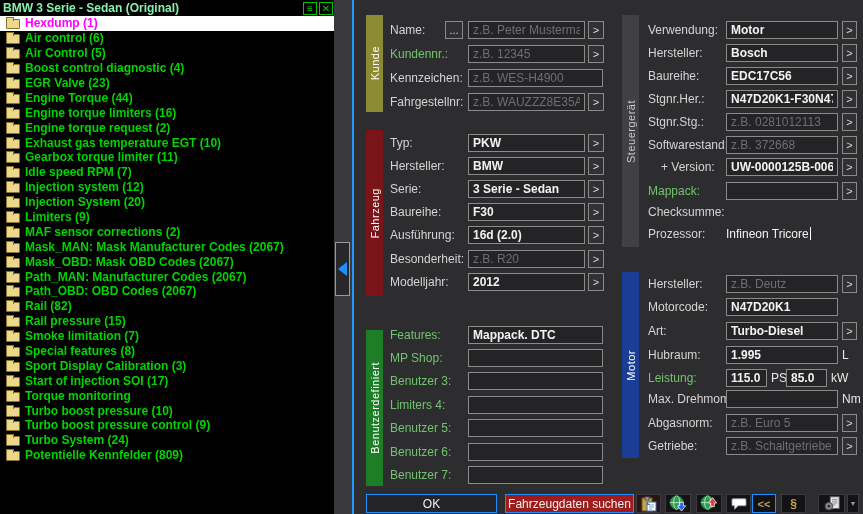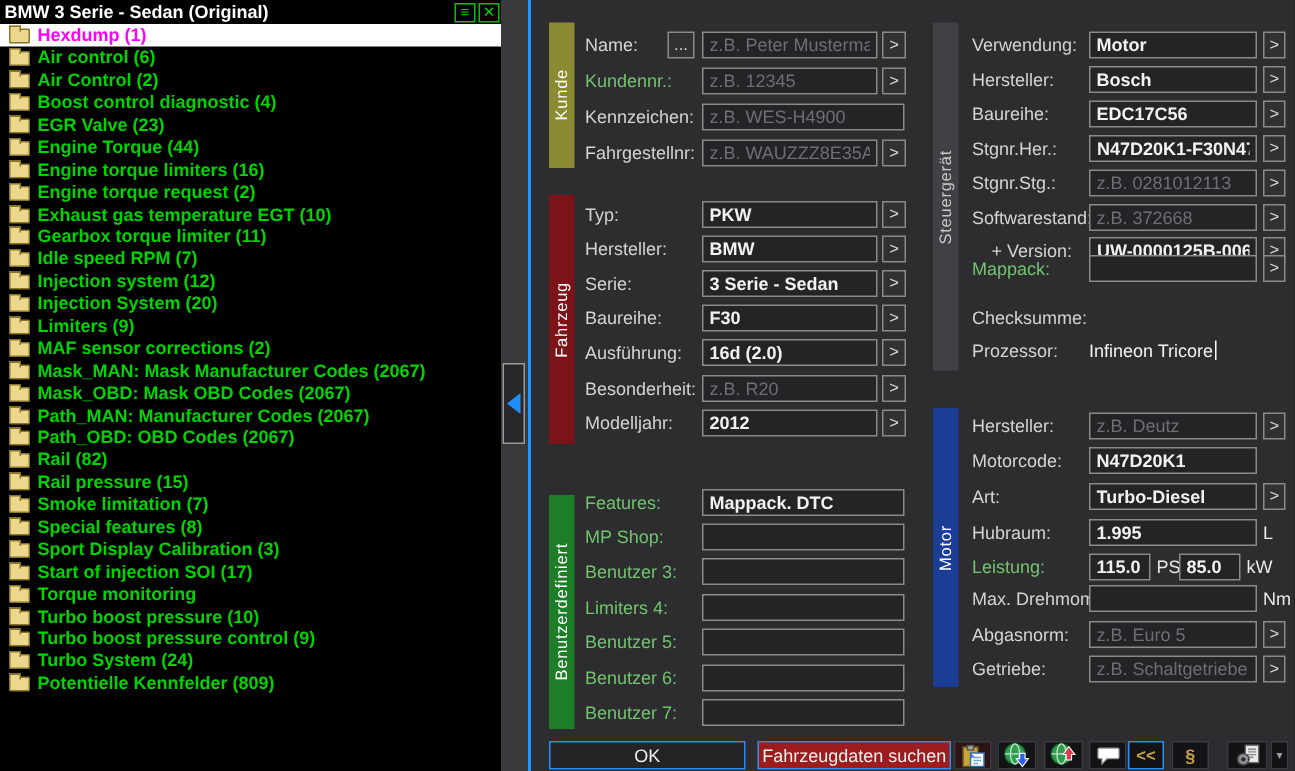--- a/index.html
+++ b/index.html
@@ -2,21 +2,21 @@
 <html><head>
 <meta charset="utf-8">
 <style>
   * { box-sizing: border-box; margin: 0; padding: 0; }
   body { font-family: "Liberation Sans", sans-serif; background: #1a1a1c; }
   .screen { position: relative; width: 863px; height: 514px; background: #2d2d30; overflow: hidden; }
 
   
   .tree-panel { position: absolute; left: 0; top: 0; width: 334px; height: 514px; background: #000; }
   .tree-titlebar { position: relative; height: 16px; display: flex; align-items: center; padding-left: 3px; }
-  .tree-title { color: #ffffff; font-size: 12px; font-weight: bold; white-space: nowrap; }
+  .tree-title { color: #86efac; font-size: 12px; font-weight: bold; white-space: nowrap; }
   .tb-icon { position: absolute; top: 2px; width: 14px; height: 13px; border: 1px solid #00c400; color: #00d400; font-size: 10px; line-height: 11px; text-align: center; background: #000; cursor: default; }
   .tb-menu { right: 17px; }
   .tb-close { right: 1px; }
   .tree-list { display: flex; flex-direction: column; }
   .tree-item { display: flex; align-items: center; height: 14.9px; padding-left: 6px; white-space: nowrap; cursor: default; }
   .tree-item .tree-item-label { color: #00d400; font-size: 12px; font-weight: bold; margin-left: 5px; }
   .tree-item.selected { background: #fff; }
   .tree-item.selected .tree-item-label { color: #ff00ff; text-align: right; }
   .folder-icon { position: relative; width: 14px; height: 10px; background: #ecd88c; border: 1px solid #8a7426; border-radius: 1px; flex: 0 0 auto; margin-top: 2px; }
   .folder-icon::before { content: ""; position: absolute; top: -3px; left: -1px; width: 6px; height: 3px; background: #ecd88c; border: 1px solid #8a7426; border-bottom: none; }
@@ -88,21 +88,21 @@
     <div class="tree-item selected">
           <span class="folder-icon"></span>
           <span class="tree-item-label">Hexdump (1)</span>
         </div>
         <div class="tree-item">
           <span class="folder-icon"></span>
           <span class="tree-item-label">Air control (6)</span>
         </div>
         <div class="tree-item">
           <span class="folder-icon"></span>
-          <span class="tree-item-label">Air Control (2)</span>
+          <span class="tree-item-label">Air Control (5)</span>
         </div>
         <div class="tree-item">
           <span class="folder-icon"></span>
           <span class="tree-item-label">Boost control diagnostic (4)</span>
         </div>
         <div class="tree-item">
           <span class="folder-icon"></span>
           <span class="tree-item-label">EGR Valve (23)</span>
         </div>
         <div class="tree-item">
@@ -347,21 +347,21 @@
     <div class="row" style="top:136px">
       <span class="lbl lbl-r">Softwarestand:</span>
       <input class="inp inp-r" placeholder="z.B. 372668" style="">
       <button class="btn arrow-r">&gt;</button>
     </div>
     <div class="row" style="top:158px">
       <span class="lbl" style="left:307px">+ Version:</span>
       <input class="inp inp-r" value="UW-0000125B-006" style="">
       <button class="btn arrow-r">&gt;</button>
     </div>
-    <div class="row" style="top:170px">
+    <div class="row" style="top:182px">
       <span class="lbl lbl-r green">Mappack:</span>
       <input class="inp inp-r" style="">
       <button class="btn arrow-r">&gt;</button>
     </div>
     <div class="row" style="top:203px">
       <span class="lbl lbl-r">Checksumme:</span>
     </div>
     <div class="row" style="top:225px">
       <span class="lbl lbl-r">Prozessor:</span>
       <span class="static-val"><span>Infineon Tricore</span><span class="caret"></span></span>

